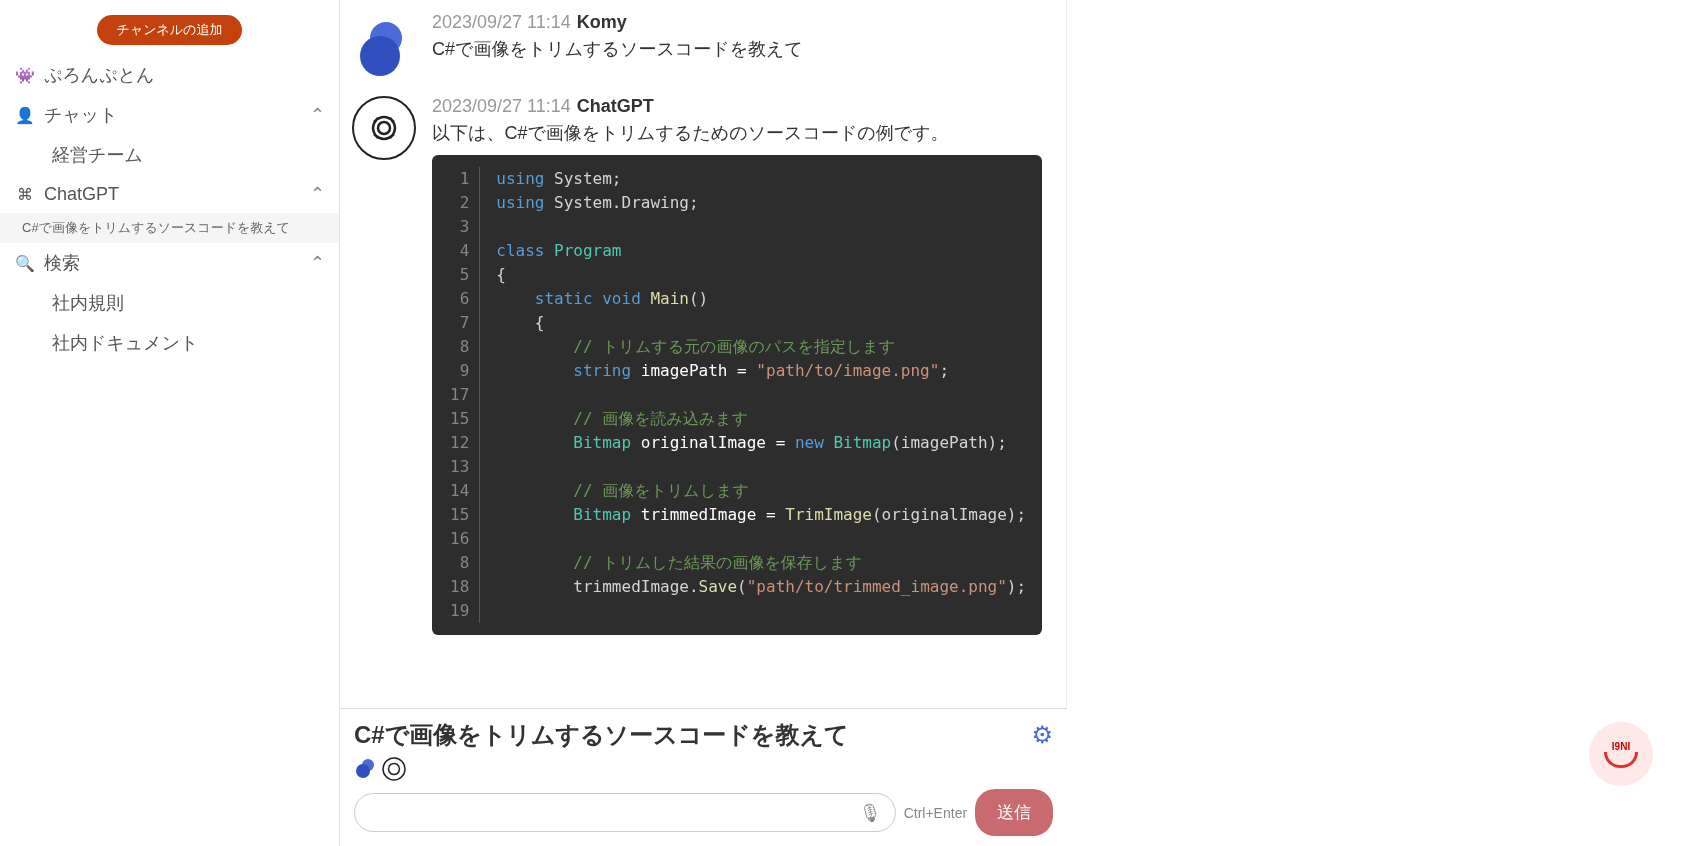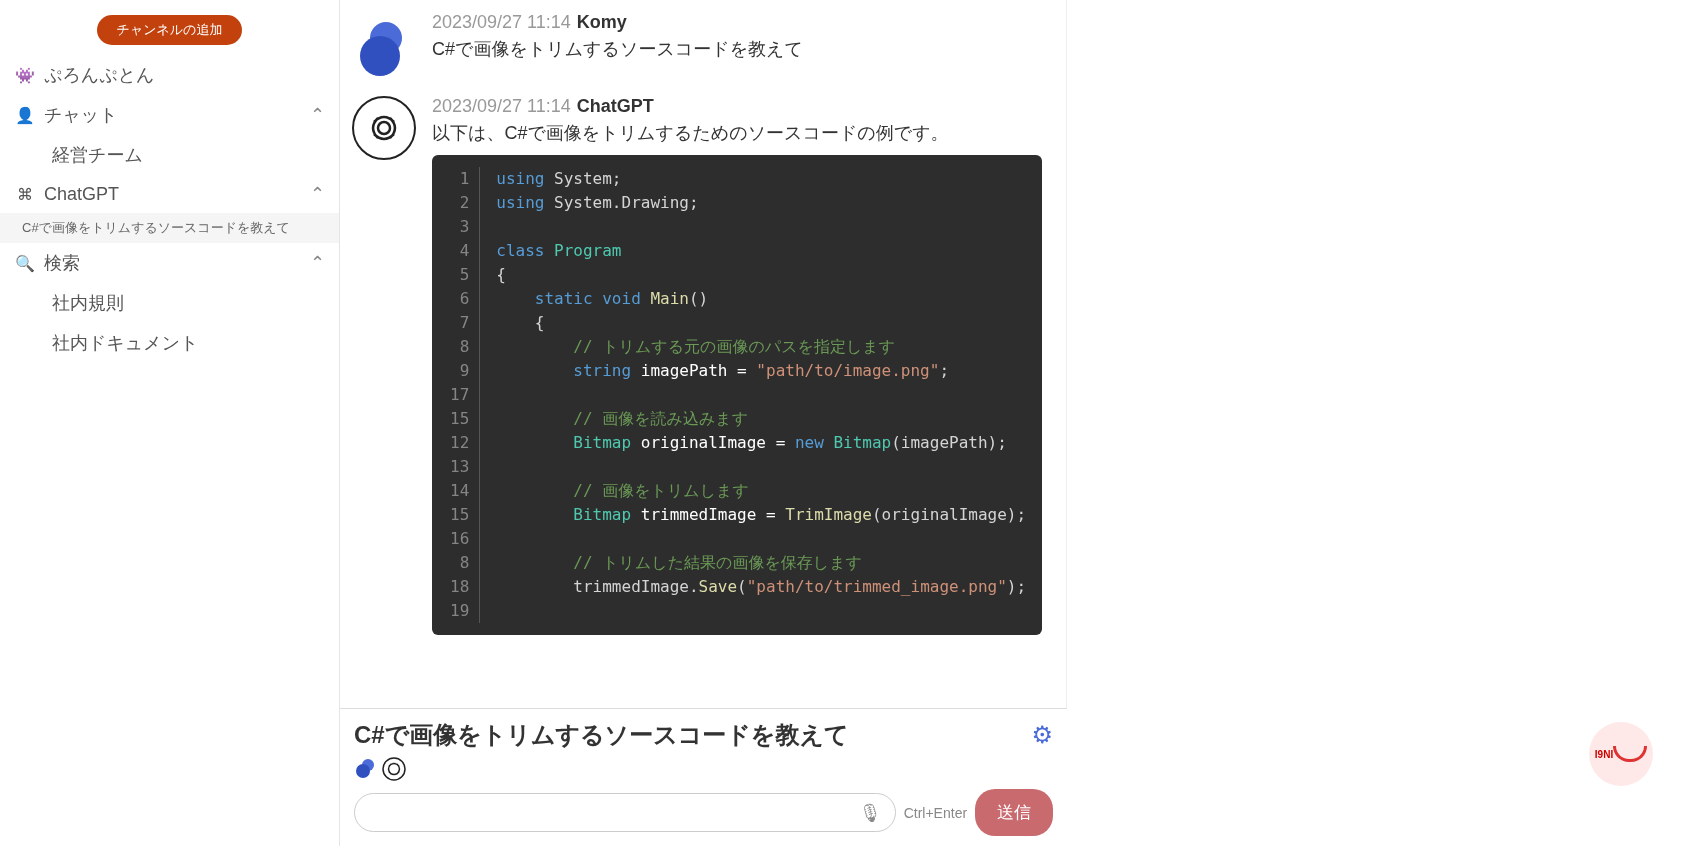--- a/index.html
+++ b/index.html
@@ -38,21 +38,21 @@
 .composer { border-top: 1px solid #ddd; padding: 10px 14px; }
 .composer-top { display: flex; align-items: center; justify-content: space-between; margin-bottom: 6px; }
 .composer-title { font-size: 24px; font-weight: bold; color: #333; }
 .gear { color: #4a6bd8; font-size: 24px; cursor: pointer; }
 .composer-avatars { display: flex; gap: 4px; margin-bottom: 8px; }
 .mini-avatar { width: 24px; height: 24px; }
 .composer-input-row { display: flex; align-items: center; gap: 8px; }
 .shortcut { color: #888; font-size: 14px; }
 .send-btn { background: #c96a6f; color: #fff; border: none; border-radius: 20px; padding: 12px 22px; font-size: 17px; cursor: pointer; }
 .right-panel { flex: 1; background: #fff; }
-.floating-badge { position: fixed; right: 30px; bottom: 60px; width: 64px; height: 64px; border-radius: 50%; background: #ffe8e8; display: flex; align-items: center; justify-content: center; }
+.floating-badge { position: fixed; right: 30px; bottom: 60px; width: 64px; height: 64px; border-radius: 50%; background: #ffe8e8; display: flex; flex-direction: column; align-items: center; justify-content: center; }
 .floating-badge .txt { font-size: 10px; color: #c00; font-weight: bold; }
 .floating-badge .smile { width: 34px; height: 16px; border: 3px solid #d33; border-top: none; border-radius: 0 0 30px 30px; }
 .input-wrap { position: relative; flex: 1; display: flex; align-items: center; }
 .input-wrap input { width: 100%; border: 1px solid #ccc; border-radius: 20px; padding: 10px 44px 10px 16px; font-size: 15px; outline: none; }
 .input-wrap .mic-icon { position: absolute; right: 14px; color: #888; font-size: 18px; }
 </style>
 </head>
 <body>
 
 <div class="sidebar">

